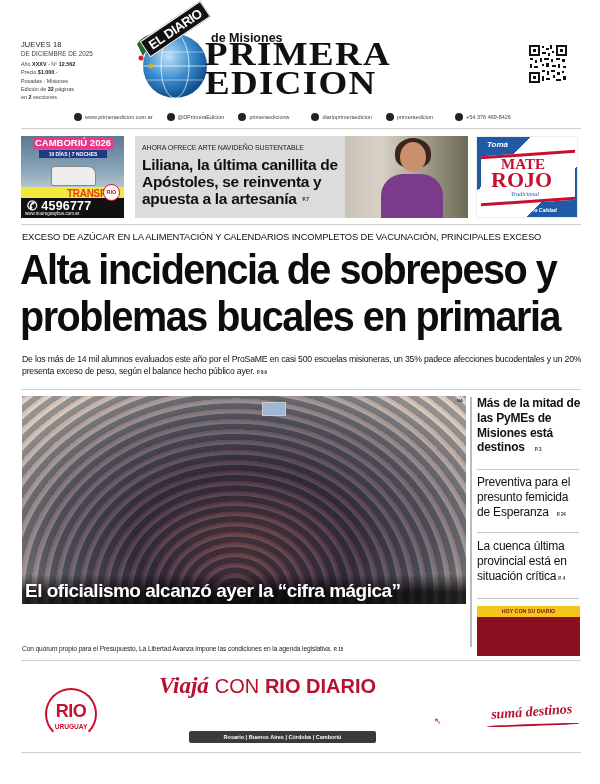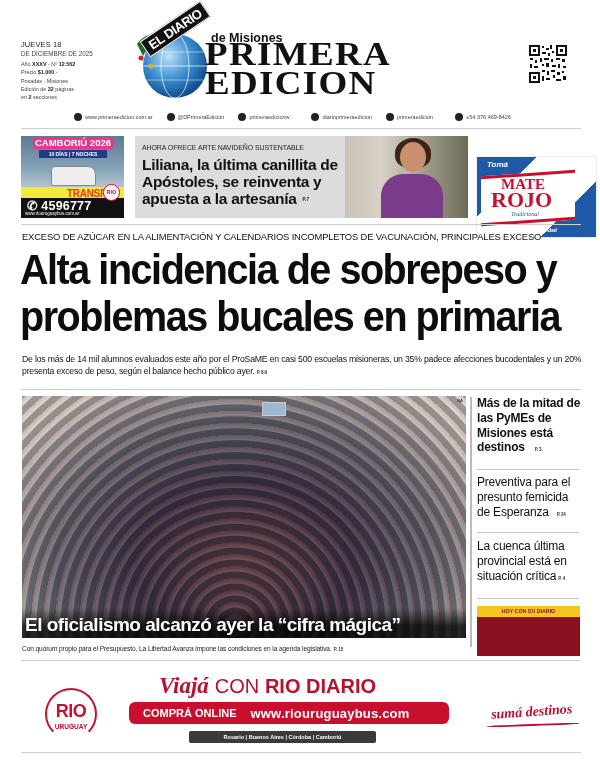--- a/index.html
+++ b/index.html
@@ -48,39 +48,39 @@
   .promo-liliana { position: absolute; left: 135px; top: 136px; width: 333px; height: 82px; background: #dcdcdc; overflow: hidden; }
   .promo-kicker { position: absolute; left: 7px; top: 8px; font-size: 7px; color: #222; letter-spacing: -0.1px; }
   .promo-title { position: absolute; left: 7px; top: 20px; width: 215px; font-size: 15.5px; font-weight: bold; line-height: 17px; color: #111; letter-spacing: -0.3px; }
   .promo-page { font-size: 4.5px; font-weight: bold; margin-left: 6px; vertical-align: middle; }
   .promo-photo { position: absolute; left: 210px; top: 0; width: 123px; height: 82px;
                  background: linear-gradient(90deg, #c9c3b8 0%, #d8d2c6 30%, #9a9584 70%, #6d6b58 100%); }
   .woman-head { position: absolute; left: 55px; top: 6px; width: 26px; height: 30px; border-radius: 50%; background: #c98f6e; }
   .woman-hair { position: absolute; left: 50px; top: 2px; width: 36px; height: 30px; border-radius: 50% 50% 40% 40%; background: #3b2418; }
   .woman-body { position: absolute; left: 36px; top: 38px; width: 62px; height: 48px; border-radius: 22px 22px 0 0; background: #7a3c8a; }
 
-  .ad-materojo { position: absolute; left: 476px; top: 136px; width: 121px; height: 82px; background: #fff; overflow: hidden; border: 1px solid #eee; margin-top: 20px; }
+  .ad-materojo { position: absolute; left: 476px; top: 136px; width: 102px; height: 82px; background: #fff; overflow: hidden; border: 1px solid #eee; }
   .mr-blue { position: absolute; left: 0; top: 0; width: 100%; height: 100%;
              background: linear-gradient(135deg, #1e5aa8 0%, #1e5aa8 30%, transparent 30%, transparent 72%, #1e5aa8 72%); }
   .mr-banner { position: absolute; left: 4px; top: 16px; width: 94px; height: 50px; background: #fff; transform: skewY(-4deg); border-top: 3px solid #c8102e; border-bottom: 3px solid #c8102e; }
   .mr-toma { position: absolute; left: 10px; top: 3px; color: #fff; font-style: italic; font-weight: bold; font-size: 8px; }
   .mr-mate { position: absolute; left: 24px; top: 20px; color: #c8102e; font-family: "Liberation Serif", serif; font-weight: bold; font-size: 15px; line-height: 14px; }
   .mr-rojo { position: absolute; left: 14px; top: 33px; color: #c8102e; font-family: "Liberation Serif", serif; font-weight: bold; font-size: 22px; line-height: 20px; }
   .mr-trad { position: absolute; left: 34px; top: 54px; color: #1e5aa8; font-family: "Liberation Serif", serif; font-style: italic; font-size: 6px; }
   .mr-disfruta { position: absolute; left: 36px; top: 70px; color: #fff; font-style: italic; font-size: 5px; font-weight: bold; }
 
   
   .kicker { position: absolute; left: 22px; top: 231px; width: 560px; font-size: 9.4px; color: #111; letter-spacing: -0.15px; white-space: nowrap; }
   .headline { position: absolute; left: 20px; top: 246px; width: 570px; font-size: 43px; font-weight: bold; line-height: 47px;
               letter-spacing: -1.6px; color: #0d0d0d; transform: scaleX(0.92); transform-origin: left top; white-space: nowrap; }
   .lede { position: absolute; left: 22px; top: 353px; width: 560px; font-size: 8.7px; line-height: 12px; color: #111; letter-spacing: -0.2px; }
   .pg { font-size: 4.5px; font-weight: bold; color: #333; margin-left: 2px; }
 
   
-  .photo { position: absolute; left: 22px; top: 396px; width: 444px; height: 242px; overflow: hidden;
+  .photo { position: absolute; left: 22px; top: 396px; width: 444px; height: 208px; overflow: hidden;
            background: radial-gradient(ellipse at 50% 70%, #5a3a3a 0%, #3a3040 35%, #6a6a70 60%, #d8d2c4 85%, #ece6d8 100%); }
   .photo-rows { position: absolute; left: 0; top: 0; width: 100%; height: 100%;
                 background: repeating-radial-gradient(ellipse at 48% 95%, rgba(30,30,50,0.55) 0px, rgba(30,30,50,0.55) 6px, rgba(200,200,210,0.25) 7px, rgba(140,40,40,0.3) 12px); opacity: 0.7; }
   .photo-screen { position: absolute; left: 240px; top: 6px; width: 24px; height: 14px; background: #9fb7d2; border: 1px solid #ccc; }
   .photo-caption { position: absolute; left: 0; bottom: 0; width: 100%; height: 30px;
                    background: linear-gradient(180deg, rgba(0,0,0,0) 0%, rgba(0,0,0,0.75) 60%); }
   .photo-title { position: absolute; left: 3px; bottom: 2px; color: #fff; font-size: 19px; font-weight: bold; letter-spacing: -0.5px; white-space: nowrap; }
   .photo-credit { position: absolute; right: 3px; top: 2px; color: #333; font-size: 4px; font-weight: bold; }
 
   .photo-sub { position: absolute; left: 22px; top: 645px; width: 450px; font-size: 6.6px; color: #222; letter-spacing: -0.1px; white-space: nowrap; }
@@ -291,22 +291,18 @@
   <div class="fp-top">HOY CON SU DIARIO</div>
 </div>
 
 <div class="ad-rio">
   <div class="rio-logo">
     <div class="rio-arc"></div>
     <div class="rio-text">RIO</div>
     <div class="rio-sub">URUGUAY</div>
   </div>
   <div class="viaja"><i>Viajá</i><span class="thin">CON</span> <span class="strong">RIO DIARIO</span></div>
-  <div class="rio-pill">
-    <span class="pill-a">COMPRÁ ONLINE</span>
-    <span class="pill-b">www.riouruguaybus.com</span>
-  </div>
   <div class="cursor-icon">↖</div>
   <div class="rio-cities">Rosario  |  Buenos Aires  |  Córdoba  |  Camboriú</div>
   <div class="suma">sumá destinos</div>
   <div class="suma-line"></div>
 </div>
 <div class="hr" style="left:21px; top:752px; width:560px;"></div>
 
 </body></html>

